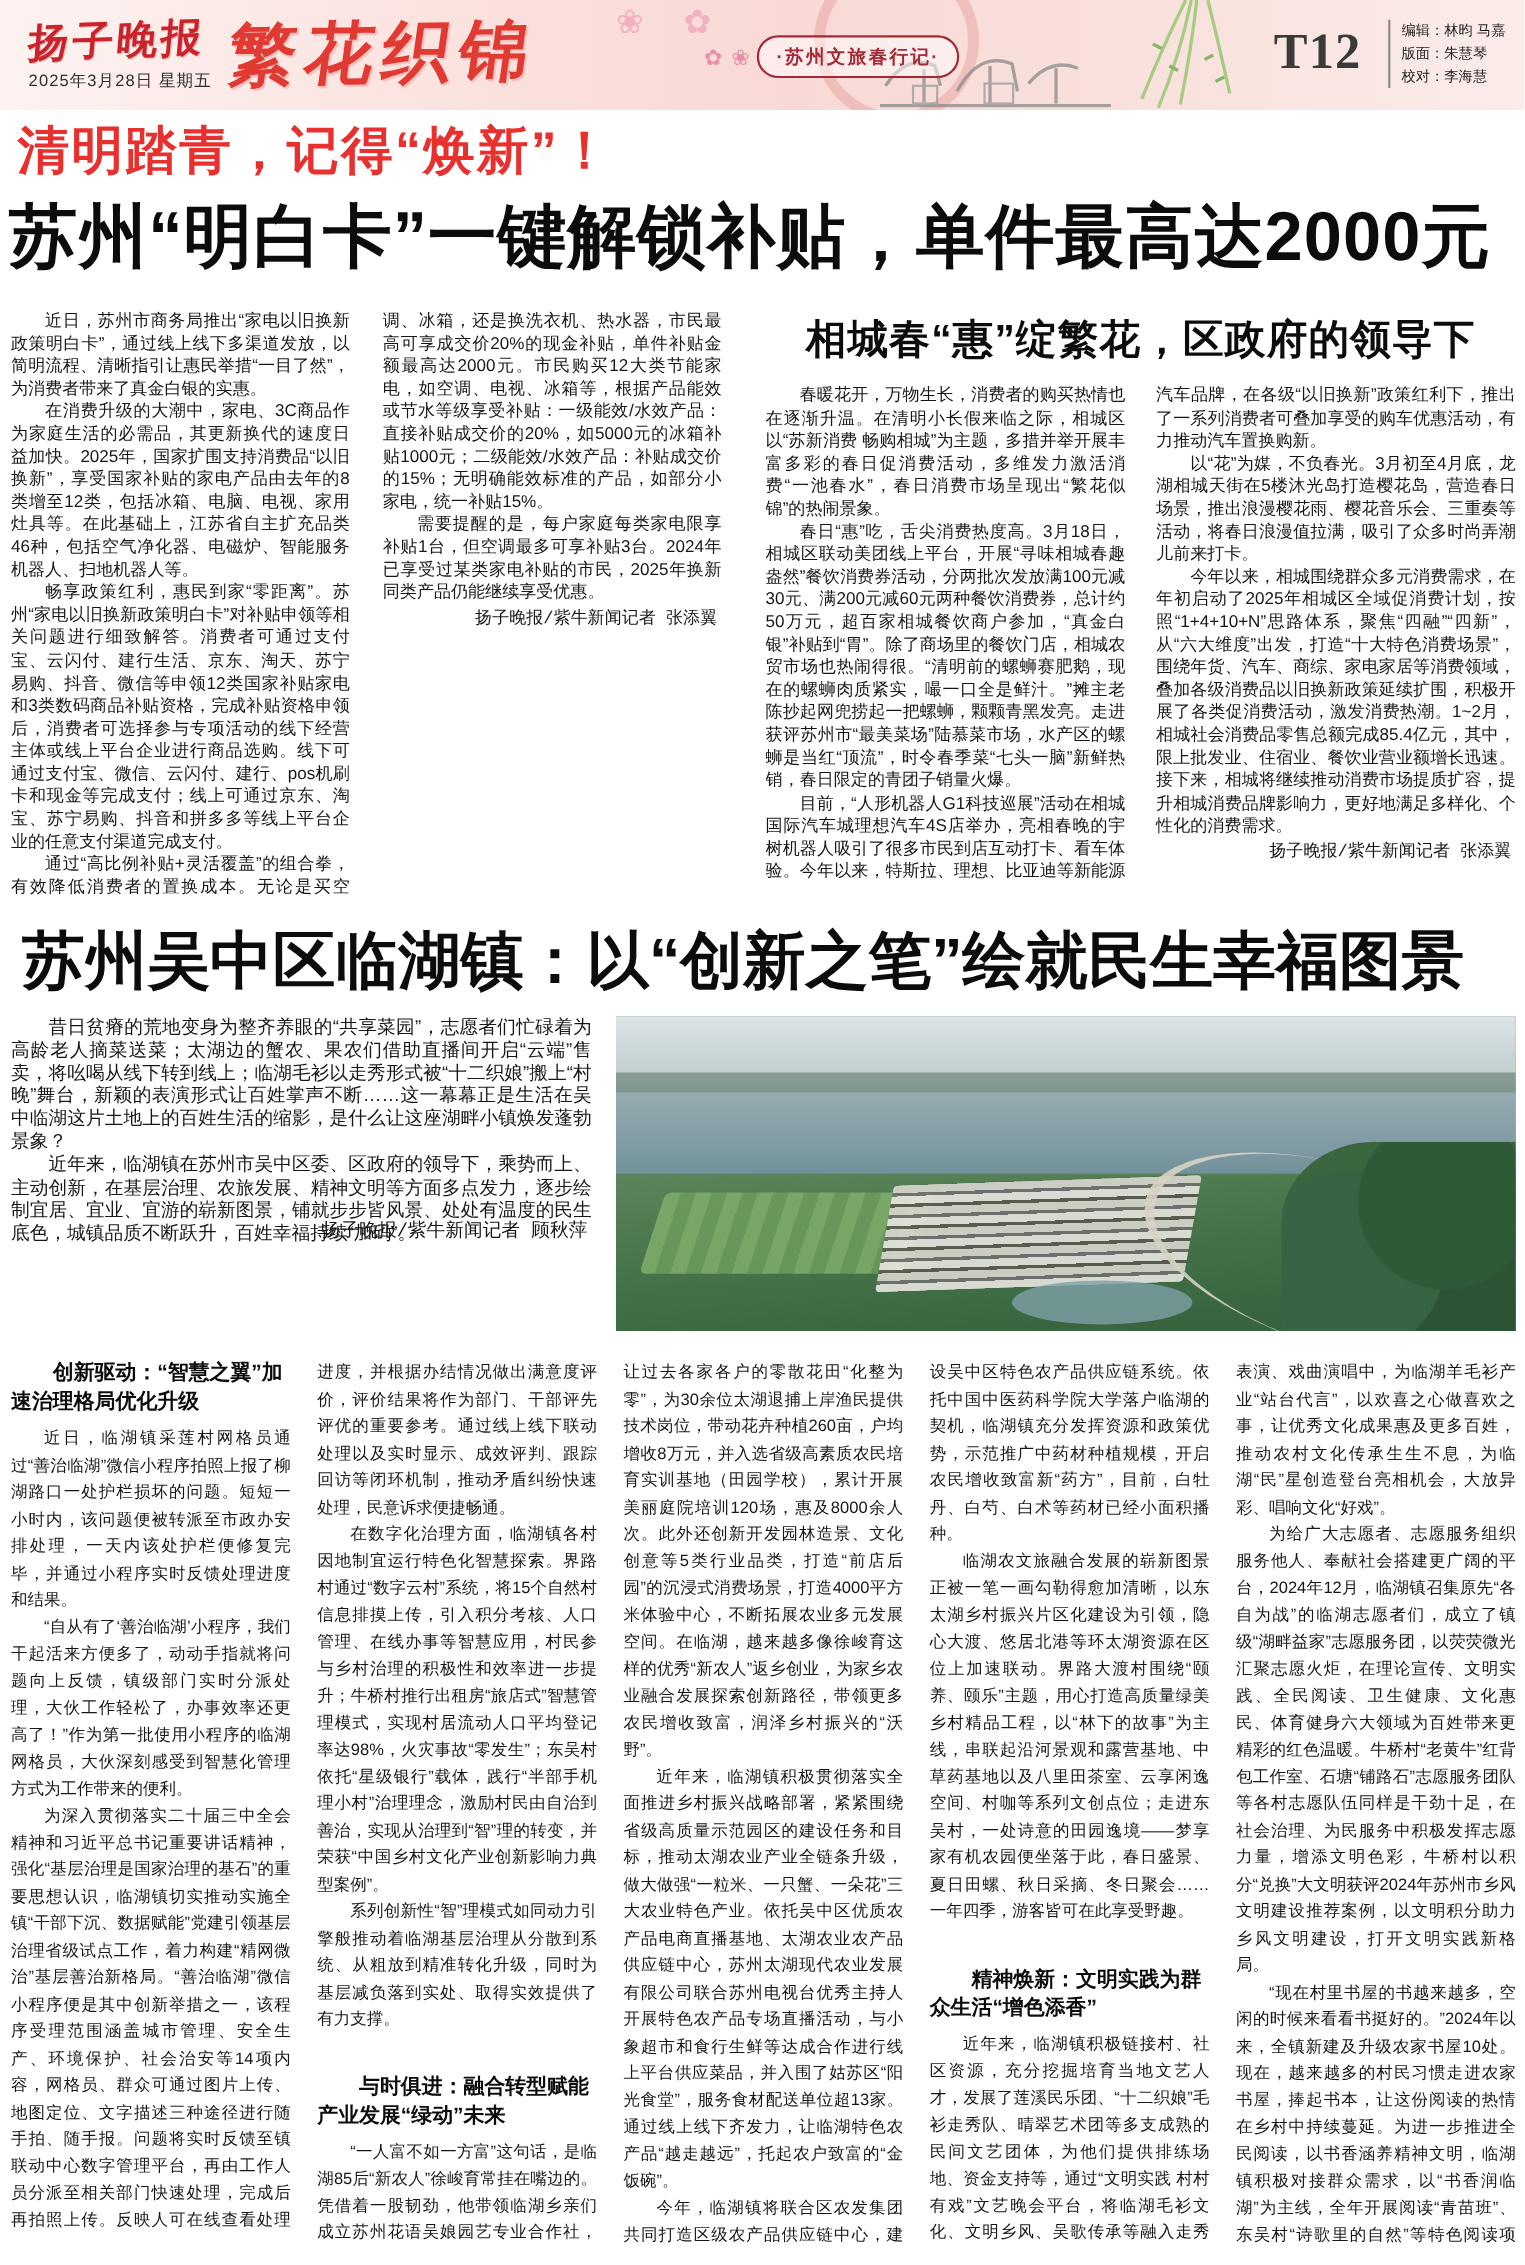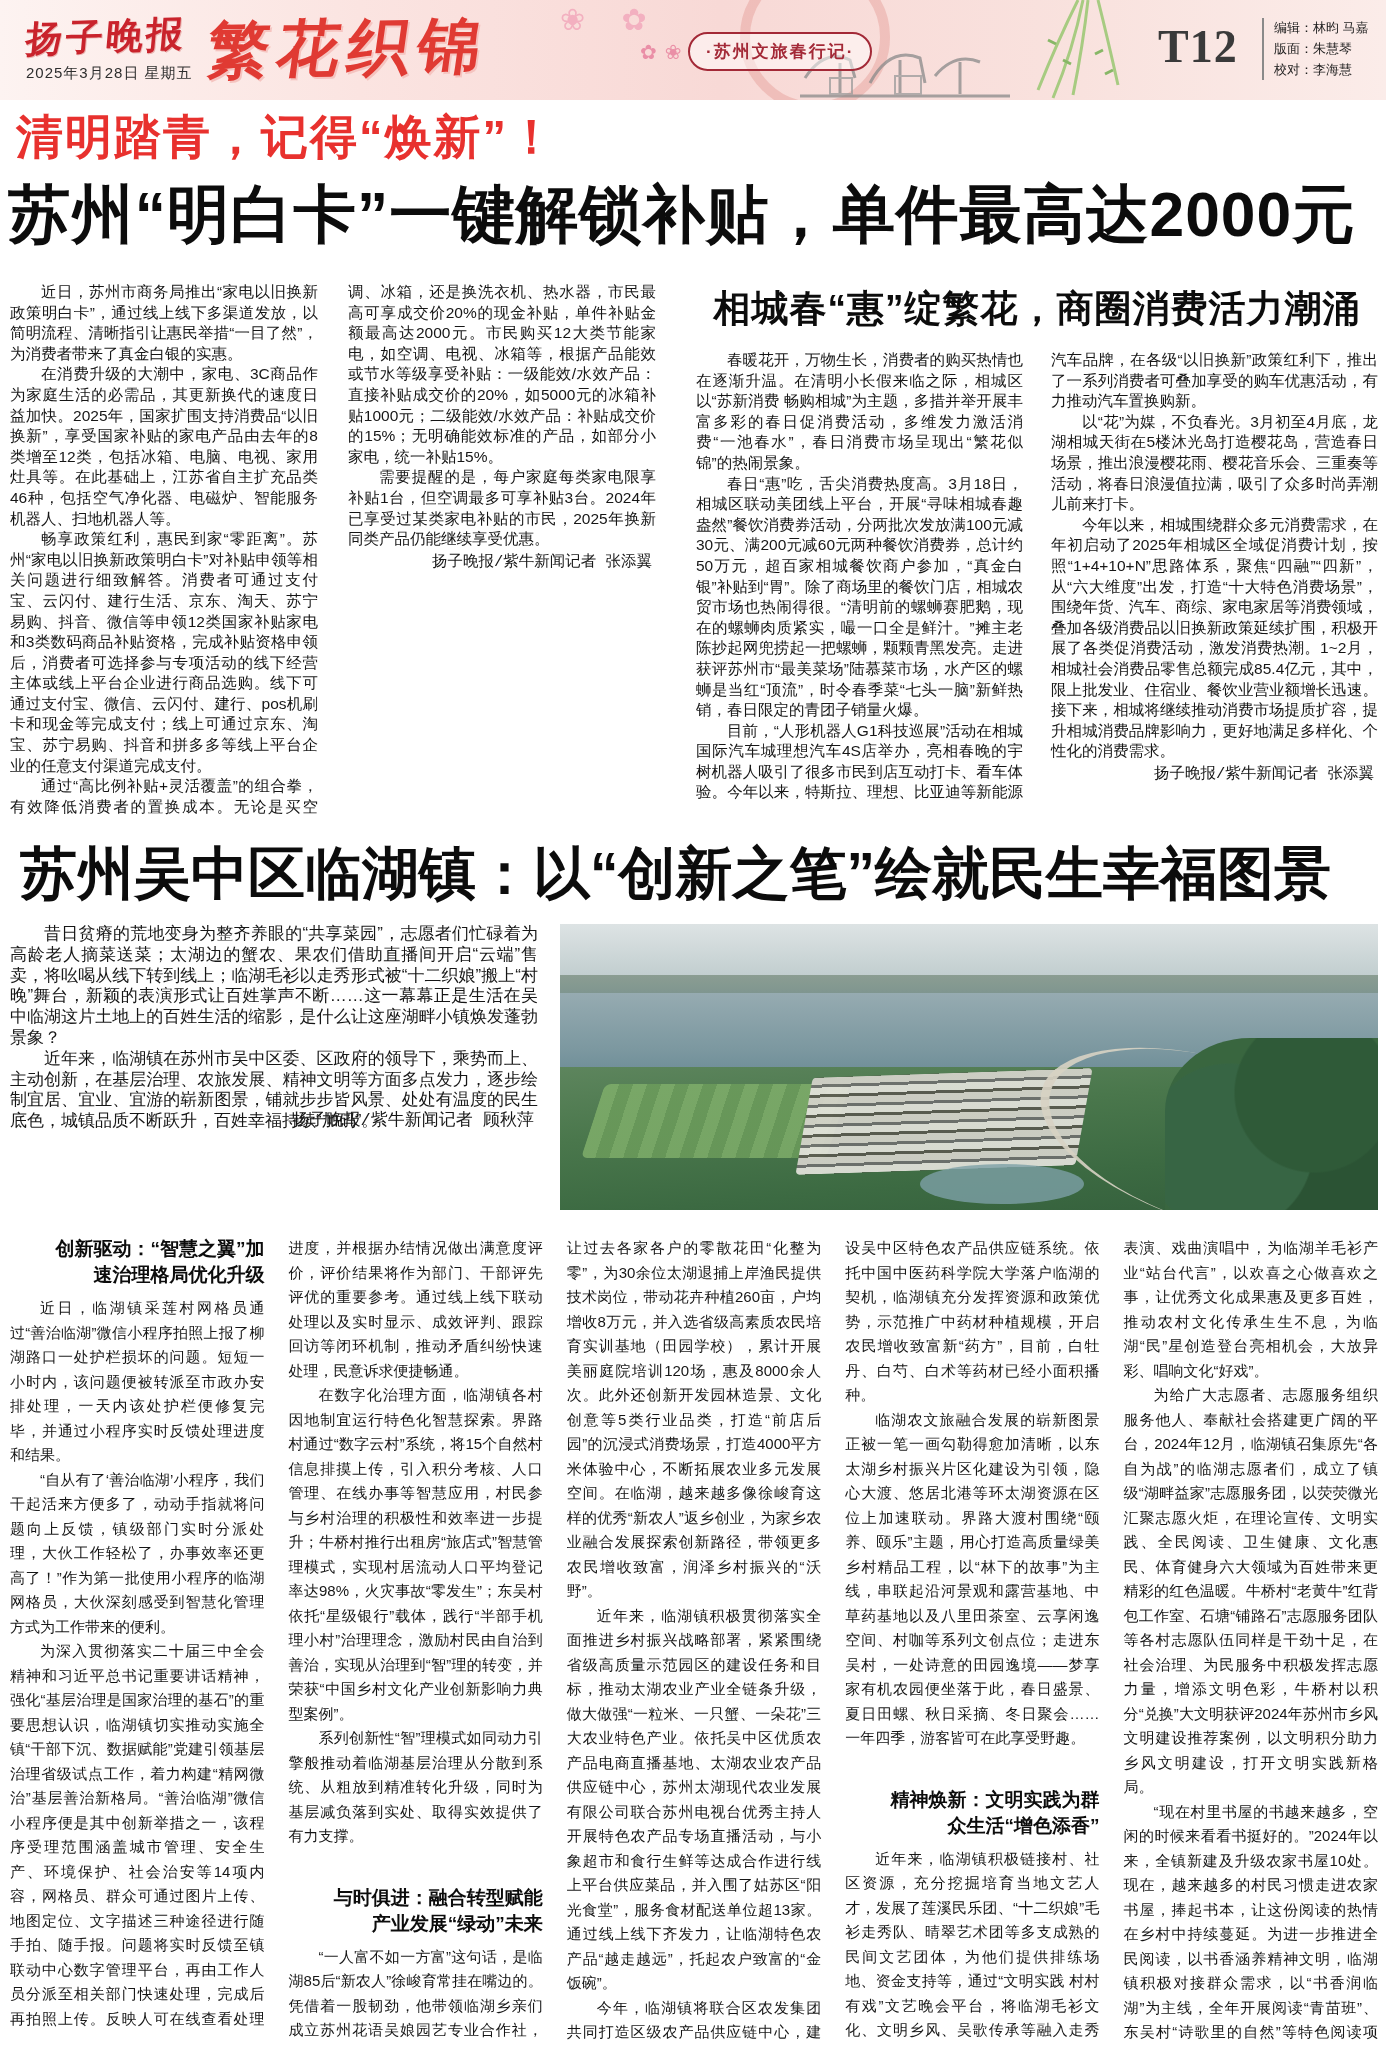--- a/index.html
+++ b/index.html
@@ -113,21 +113,21 @@
                          radial-gradient(circle at 80% 80%, #2b5334 0 50%, transparent 51%), #39663f; border-radius:40% 0 0 0;}
   .ph-pond  { position:absolute; left:44%; top:84%; width:20%; height:14%; background:#7da0a6; border-radius:50%; opacity:.8;}
   
   .band3 {
     position:absolute; left:10px; top:1236px; width:1368px; height:816px; overflow:hidden;
     column-count:5; column-gap:24px; column-fill:auto;
     font-size:15px; line-height:24.5px; text-align:justify;
   }
   .subhead {
     font-size:19px; line-height:26px; font-weight:bold; color:#0c0c0c;
-    text-indent:2em; margin-bottom:8px; text-align:right;
+    text-indent:2em; margin-bottom:8px; text-align:left;
   }
   .sec-b .subhead, .sec-c .subhead { margin-top:36px; }
 </style>
 </head>
 <body>
 
 <div class="masthead">
   <div class="paper-logo">扬子晚报</div>
   <div class="issue-date">2025年3月28日 星期五</div>
   <div class="banner-title">繁花织锦</div>
@@ -160,21 +160,21 @@
     <div>
         <p class="para">近日，苏州市商务局推出“家电以旧换新政策明白卡”，通过线上线下多渠道发放，以简明流程、清晰指引让惠民举措“一目了然”，为消费者带来了真金白银的实惠。</p>
         <p class="para">在消费升级的大潮中，家电、3C商品作为家庭生活的必需品，其更新换代的速度日益加快。2025年，国家扩围支持消费品“以旧换新”，享受国家补贴的家电产品由去年的8类增至12类，包括冰箱、电脑、电视、家用灶具等。在此基础上，江苏省自主扩充品类46种，包括空气净化器、电磁炉、智能服务机器人、扫地机器人等。</p>
         <p class="para">畅享政策红利，惠民到家“零距离”。苏州“家电以旧换新政策明白卡”对补贴申领等相关问题进行细致解答。消费者可通过支付宝、云闪付、建行生活、京东、淘天、苏宁易购、抖音、微信等申领12类国家补贴家电和3类数码商品补贴资格，完成补贴资格申领后，消费者可选择参与专项活动的线下经营主体或线上平台企业进行商品选购。线下可通过支付宝、微信、云闪付、建行、pos机刷卡和现金等完成支付；线上可通过京东、淘宝、苏宁易购、抖音和拼多多等线上平台企业的任意支付渠道完成支付。</p>
         <p class="para">通过“高比例补贴+灵活覆盖”的组合拳，有效降低消费者的置换成本。无论是买空调、冰箱，还是换洗衣机、热水器，市民最高可享成交价20%的现金补贴，单件补贴金额最高达2000元。市民购买12大类节能家电，如空调、电视、冰箱等，根据产品能效或节水等级享受补贴：一级能效/水效产品：直接补贴成交价的20%，如5000元的冰箱补贴1000元；二级能效/水效产品：补贴成交价的15%；无明确能效标准的产品，如部分小家电，统一补贴15%。</p>
         <p class="para">需要提醒的是，每户家庭每类家电限享补贴1台，但空调最多可享补贴3台。2024年已享受过某类家电补贴的市民，2025年换新同类产品仍能继续享受优惠。</p>
       </div>
     <p class="byline">扬子晚报/紫牛新闻记者 张添翼</p>
   </div>
   <div class="article2">
-    <div class="headline2">相城春“惠”绽繁花，商圈消费活力潮涌</div>
+    <div class="headline2">相城春“惠”绽繁花，区政府的领导下</div>
     <div class="article2-body">
       <div>
           <p class="para">春暖花开，万物生长，消费者的购买热情也在逐渐升温。在清明小长假来临之际，相城区以“苏新消费 畅购相城”为主题，多措并举开展丰富多彩的春日促消费活动，多维发力激活消费“一池春水”，春日消费市场呈现出“繁花似锦”的热闹景象。</p>
           <p class="para">春日“惠”吃，舌尖消费热度高。3月18日，相城区联动美团线上平台，开展“寻味相城春趣盎然”餐饮消费券活动，分两批次发放满100元减30元、满200元减60元两种餐饮消费券，总计约50万元，超百家相城餐饮商户参加，“真金白银”补贴到“胃”。除了商场里的餐饮门店，相城农贸市场也热闹得很。“清明前的螺蛳赛肥鹅，现在的螺蛳肉质紧实，嘬一口全是鲜汁。”摊主老陈抄起网兜捞起一把螺蛳，颗颗青黑发亮。走进获评苏州市“最美菜场”陆慕菜市场，水产区的螺蛳是当红“顶流”，时令春季菜“七头一脑”新鲜热销，春日限定的青团子销量火爆。</p>
           <p class="para">目前，“人形机器人G1科技巡展”活动在相城国际汽车城理想汽车4S店举办，亮相春晚的宇树机器人吸引了很多市民到店互动打卡、看车体验。今年以来，特斯拉、理想、比亚迪等新能源汽车品牌，在各级“以旧换新”政策红利下，推出了一系列消费者可叠加享受的购车优惠活动，有力推动汽车置换购新。</p>
           <p class="para">以“花”为媒，不负春光。3月初至4月底，龙湖相城天街在5楼沐光岛打造樱花岛，营造春日场景，推出浪漫樱花雨、樱花音乐会、三重奏等活动，将春日浪漫值拉满，吸引了众多时尚弄潮儿前来打卡。</p>
           <p class="para">今年以来，相城围绕群众多元消费需求，在年初启动了2025年相城区全域促消费计划，按照“1+4+10+N”思路体系，聚焦“四融”“四新”，从“六大维度”出发，打造“十大特色消费场景”，围绕年货、汽车、商综、家电家居等消费领域，叠加各级消费品以旧换新政策延续扩围，积极开展了各类促消费活动，激发消费热潮。1~2月，相城社会消费品零售总额完成85.4亿元，其中，限上批发业、住宿业、餐饮业营业额增长迅速。接下来，相城将继续推动消费市场提质扩容，提升相城消费品牌影响力，更好地满足多样化、个性化的消费需求。</p>
         </div>
       <p class="byline">扬子晚报/紫牛新闻记者 张添翼</p>
     </div>

